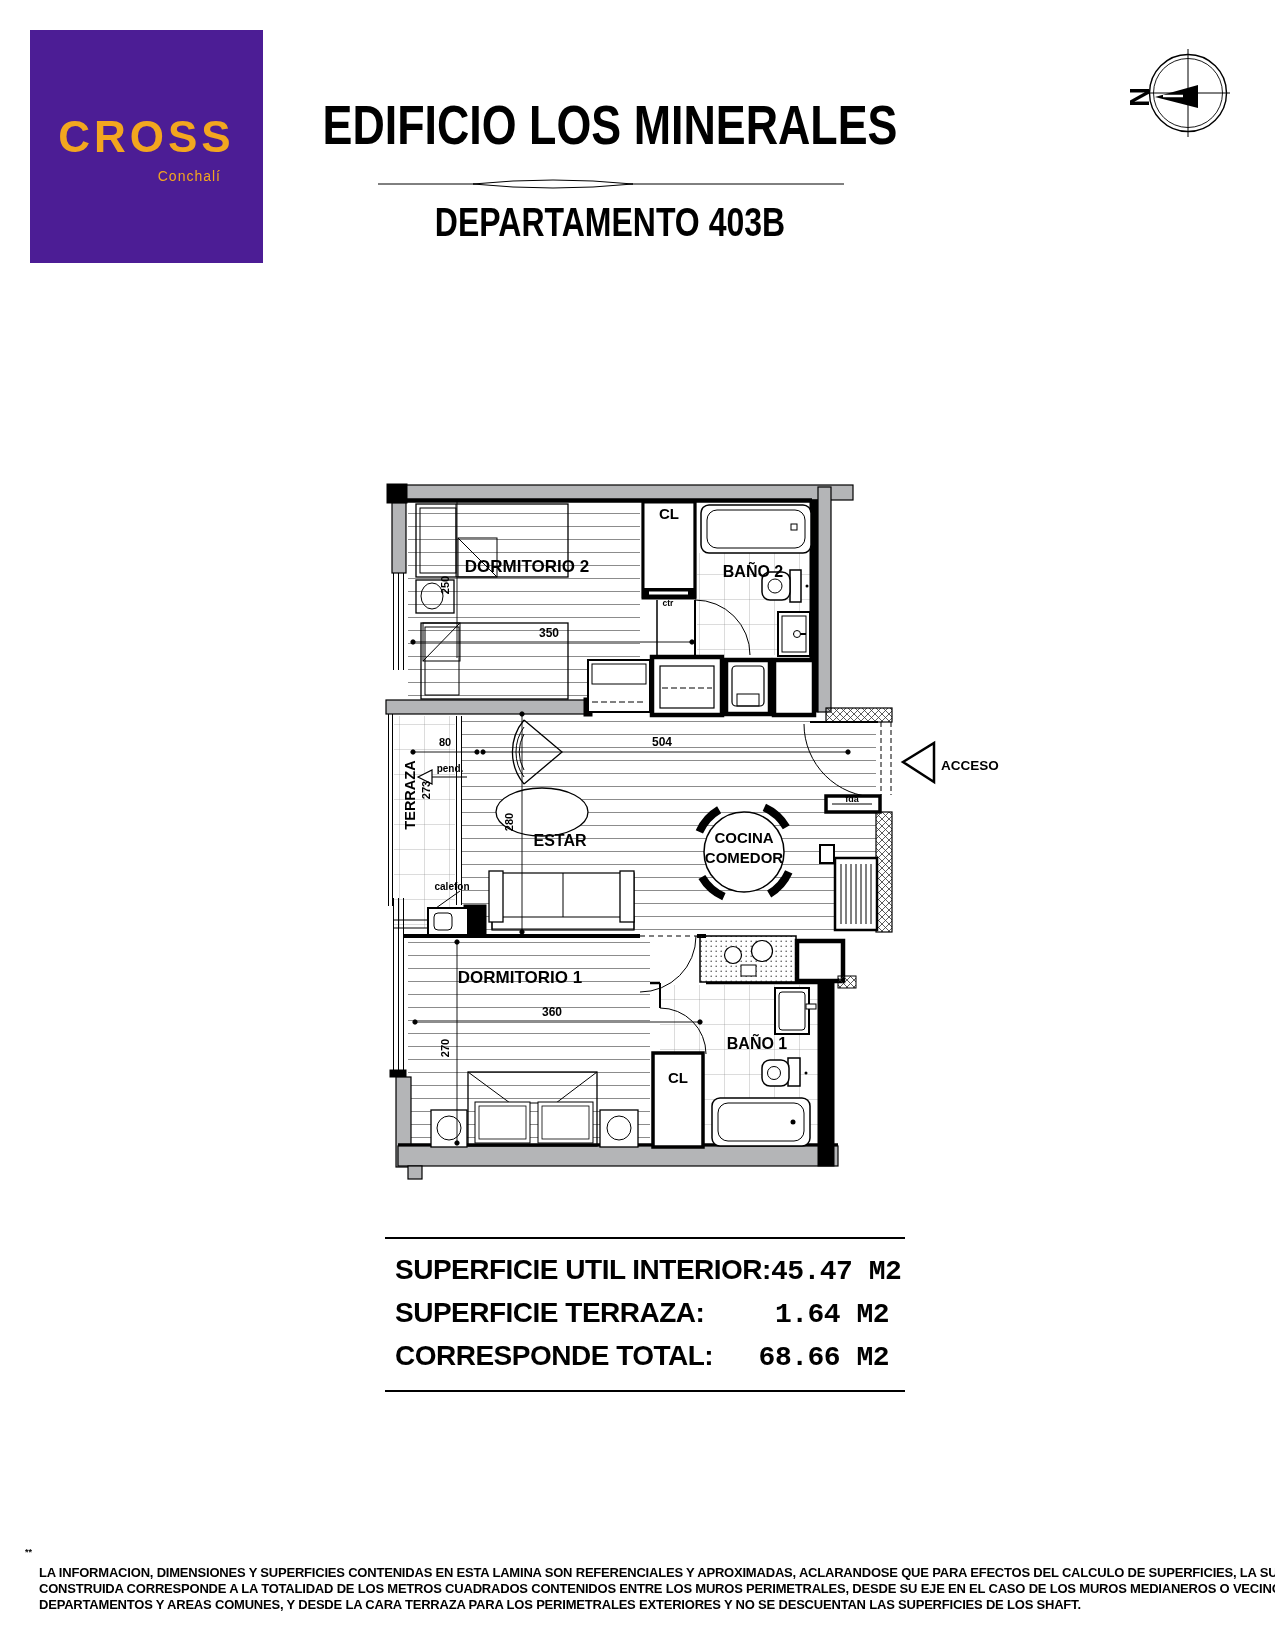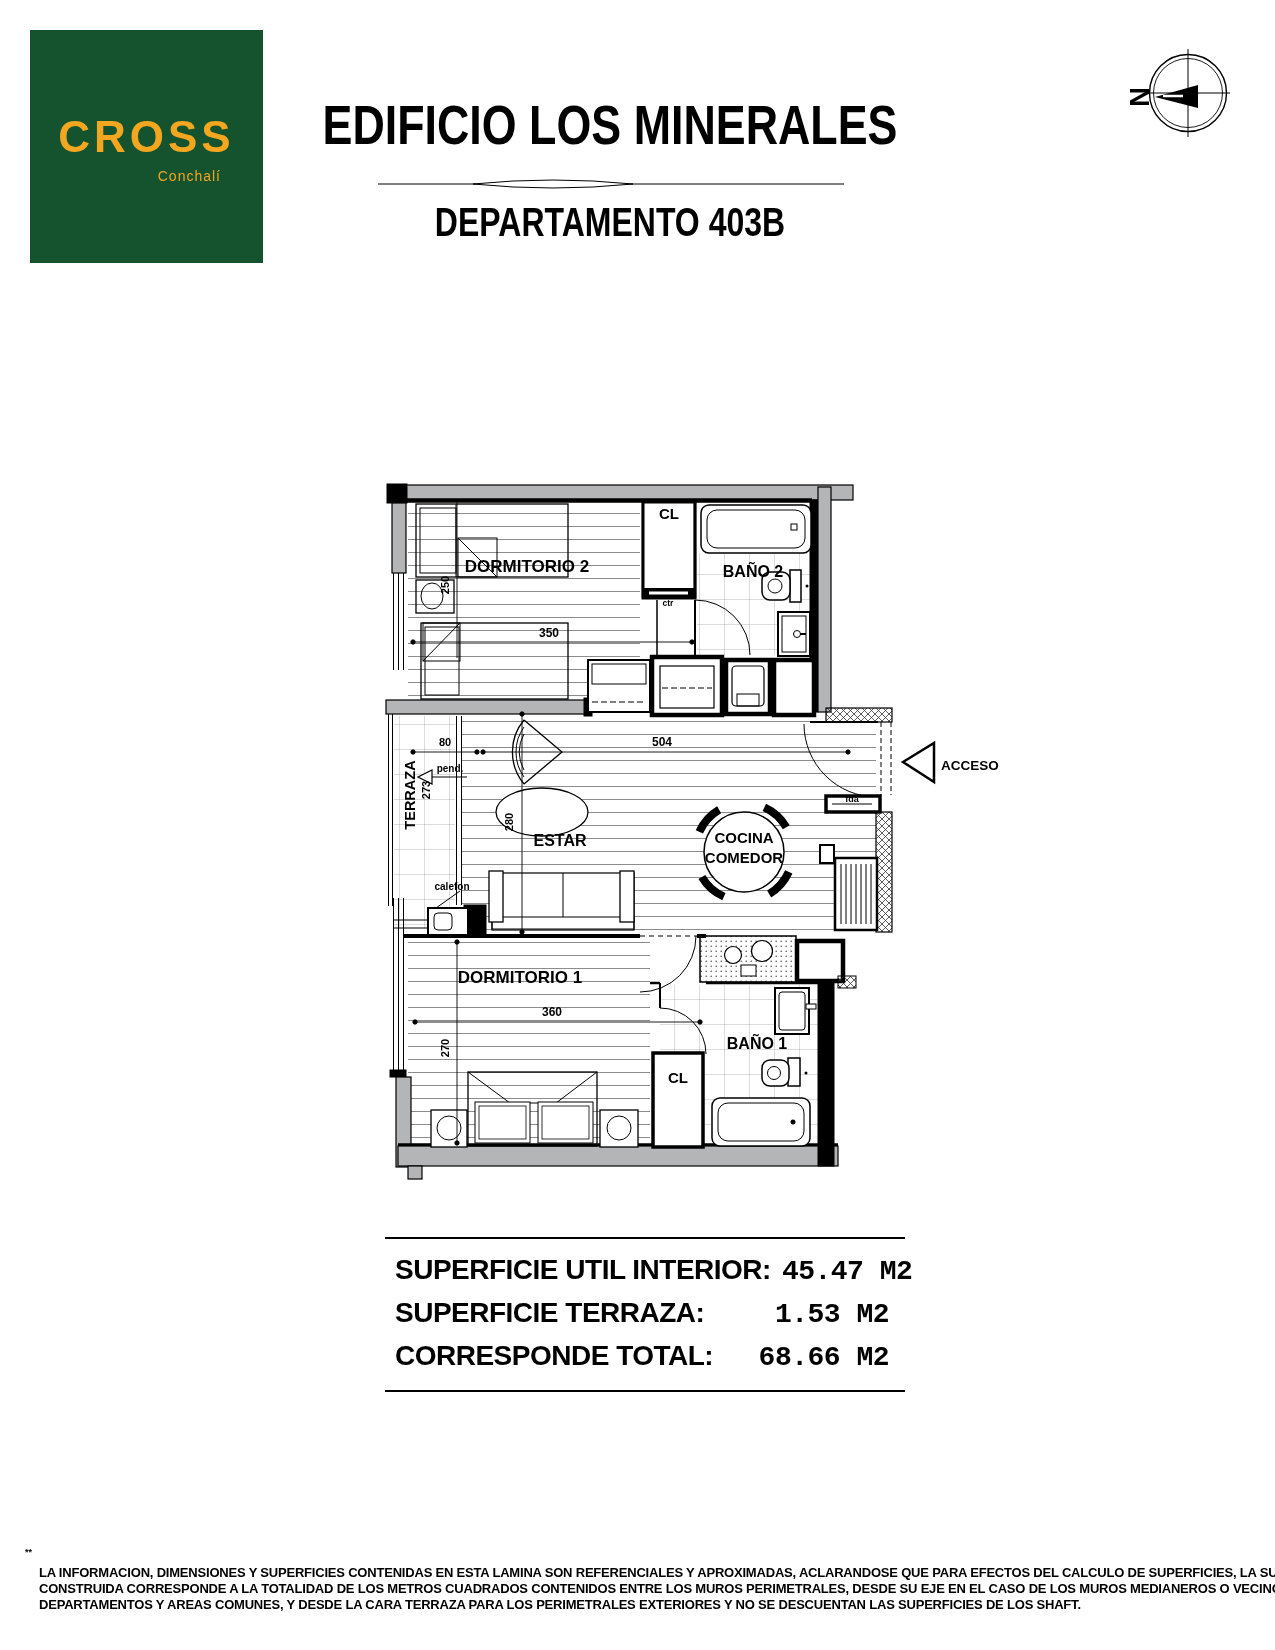--- a/index.html
+++ b/index.html
@@ -2,21 +2,21 @@
 <html><head>
 <meta charset="utf-8">
 <style>
   html,body{margin:0;padding:0;background:#888;}
   .page{
     position:relative;width:1275px;height:1650px;background:#ffffff;
     font-family:"Liberation Sans", sans-serif;color:#000;overflow:hidden;
     margin:0 auto;
   }
   
-  .logo{position:absolute;left:30px;top:30px;width:233px;height:233px;background:#14532d;}
+  .logo{position:absolute;left:30px;top:30px;width:233px;height:233px;background:#4c1d95;}
   .logo-brand{
     position:absolute;left:0;right:0;top:82px;text-align:center;
     font-size:44px;font-weight:bold;letter-spacing:4px;color:#f3a61f;
   }
   .logo-sub{
     position:absolute;right:42px;top:138px;font-size:14px;color:#f3a61f;letter-spacing:1px;margin-left:9px;
   }
   
   .building-title{
     position:absolute;left:250px;top:92px;width:720px;text-align:center;
@@ -34,21 +34,21 @@
   .plan{position:absolute;left:355px;top:450px;}
   svg text{font-family:"Liberation Sans", sans-serif;font-weight:bold;fill:#000;}
   
   .summary{
     position:absolute;left:385px;top:1237px;width:520px;
     border-top:2px solid #000;border-bottom:2px solid #000;
     padding:10px 0 12px 0;
   }
   .summary-row{
     display:flex;justify-content:space-between;align-items:baseline;
-    font-size:28px;font-weight:bold;line-height:41px;letter-spacing:-0.5px;gap:11px;
+    font-size:28px;font-weight:bold;line-height:41px;letter-spacing:-0.5px;
   }
   .summary-row .lab{padding-left:10px;white-space:nowrap;}
   .summary-row .val{padding-right:16px;white-space:nowrap;font-family:Liberation Mono, monospace;}
   
   .footnote{position:absolute;left:25px;top:1547px;width:1230px;font-weight:bold;}
   .footnote .marker{font-size:9px;vertical-align:6px;margin-right:6px;}
   .fline{font-size:13px;line-height:16px;white-space:nowrap;letter-spacing:-0.2px;display:block;padding-left:14px;}
   .fline:first-child{display:inline;}
 </style>
 </head>
@@ -308,21 +308,21 @@
     </g>
   </svg>
 
   <div class="summary">
     <div class="summary-row">
       <span class="lab">SUPERFICIE UTIL INTERIOR:</span>
       <span class="val">45.47 M2</span>
     </div>
     <div class="summary-row">
       <span class="lab">SUPERFICIE TERRAZA:</span>
-      <span class="val">1.53 M2</span>
+      <span class="val">1.64 M2</span>
     </div>
     <div class="summary-row">
       <span class="lab">CORRESPONDE TOTAL:</span>
       <span class="val">68.66 M2</span>
     </div>
   </div>
 
   <div class="footnote">
     <span class="marker">**</span><span class="fline">LA INFORMACION, DIMENSIONES Y SUPERFICIES CONTENIDAS EN ESTA LAMINA SON REFERENCIALES Y APROXIMADAS, ACLARANDOSE QUE PARA EFECTOS DEL CALCULO DE SUPERFICIES,  LA  SUPERFICIE</span>
     <span class="fline">CONSTRUIDA CORRESPONDE A LA TOTALIDAD DE LOS METROS CUADRADOS CONTENIDOS ENTRE LOS MUROS PERIMETRALES, DESDE SU EJE EN EL CASO DE LOS MUROS MEDIANEROS O VECINOS A OTROS</span>

